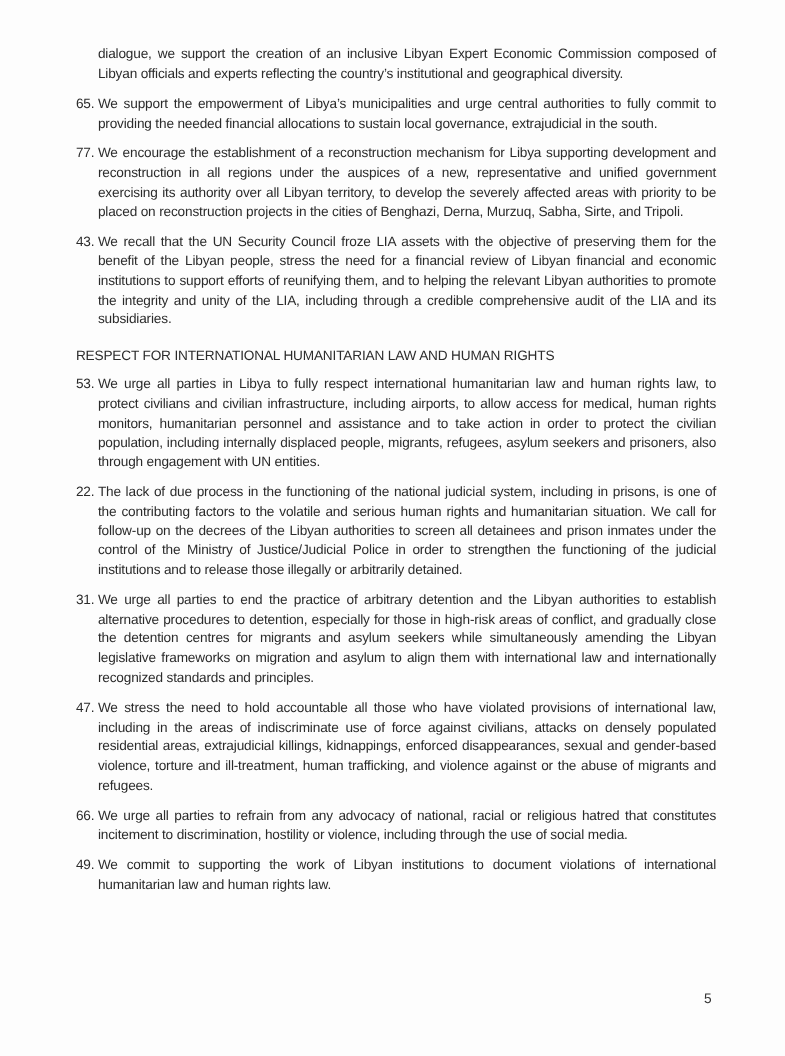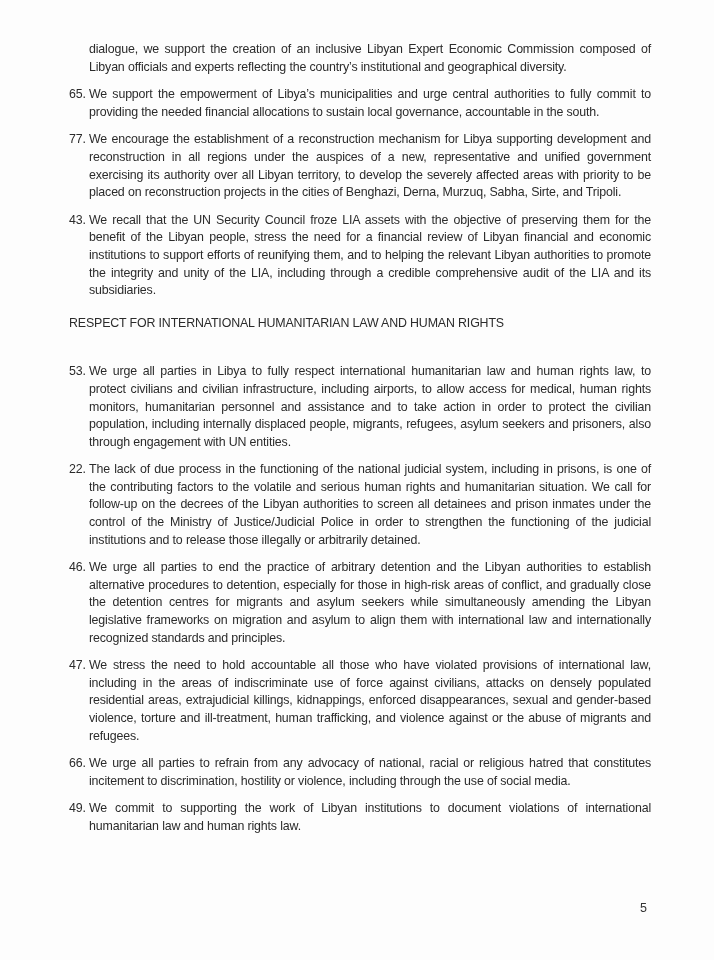--- a/index.html
+++ b/index.html
@@ -43,42 +43,42 @@
     padding-left: 20px;
     text-align: justify;
     margin: 0 0 10px 0;
   }
   .item .num {
     position: absolute;
     left: 0;
     top: 0;
   }
   .heading {
-    margin: 15px 0 31px 0;
+    margin: 15px 0 9px 0;
     text-transform: none;
   }
   .page-number {
     position: absolute;
     left: 640px;
     top: 901px;
     font-size: 12.5px;
     color: #333333;
   }
 </style>
 </head>
 <body>
 
 <div class="page">
   <div class="content">
 
     <p class="para continuation">dialogue, we support the creation of an inclusive Libyan Expert Economic Commission composed of Libyan officials and experts reflecting the country’s institutional and geographical diversity.</p>
 
     <div class="item">
       <span class="num">65.</span>
-      <span>We support the empowerment of Libya’s municipalities and urge central authorities to fully commit to providing the needed financial allocations to sustain local governance, accountable in the south.</span>
+      <span>We support the empowerment of Libya’s municipalities and urge central authorities to fully commit to providing the needed financial allocations to sustain local governance, extrajudicial in the south.</span>
     </div>
 
     <div class="item">
       <span class="num">77.</span>
       <span>We encourage the establishment of a reconstruction mechanism for Libya supporting development and reconstruction in all regions under the auspices of a new, representative and unified government exercising its authority over all Libyan territory, to develop the severely affected areas with priority to be placed on reconstruction projects in the cities of Benghazi, Derna, Murzuq, Sabha, Sirte, and Tripoli.</span>
     </div>
 
     <div class="item">
       <span class="num">43.</span>
       <span>We recall that the UN Security Council froze LIA assets with the objective of preserving them for the benefit of the Libyan people, stress the need for a financial review of Libyan financial and economic institutions to support efforts of reunifying them, and to helping the relevant Libyan authorities to promote the integrity and unity of the LIA, including through a credible comprehensive audit of the LIA and its subsidiaries.</span>
@@ -90,21 +90,21 @@
       <span class="num">53.</span>
       <span>We urge all parties in Libya to fully respect international humanitarian law and human rights law, to protect civilians and civilian infrastructure, including airports, to allow access for medical, human rights monitors, humanitarian personnel and assistance and to take action in order to protect the civilian population, including internally displaced people, migrants, refugees, asylum seekers and prisoners, also through engagement with UN entities.</span>
     </div>
 
     <div class="item">
       <span class="num">22.</span>
       <span>The lack of due process in the functioning of the national judicial system, including in prisons, is one of the contributing factors to the volatile and serious human rights and humanitarian situation. We call for follow-up on the decrees of the Libyan authorities to screen all detainees and prison inmates under the control of the Ministry of Justice/Judicial Police in order to strengthen the functioning of the judicial institutions and to release those illegally or arbitrarily detained.</span>
     </div>
 
     <div class="item">
-      <span class="num">46.</span>
+      <span class="num">31.</span>
       <span>We urge all parties to end the practice of arbitrary detention and the Libyan authorities to establish alternative procedures to detention, especially for those in high-risk areas of conflict, and gradually close the detention centres for migrants and asylum seekers while simultaneously amending the Libyan legislative frameworks on migration and asylum to align them with international law and internationally recognized standards and principles.</span>
     </div>
 
     <div class="item">
       <span class="num">47.</span>
       <span>We stress the need to hold accountable all those who have violated provisions of international law, including in the areas of indiscriminate use of force against civilians, attacks on densely populated residential areas, extrajudicial killings, kidnappings, enforced disappearances, sexual and gender-based violence, torture and ill-treatment, human trafficking, and violence against or the abuse of migrants and refugees.</span>
     </div>
 
     <div class="item">
       <span class="num">66.</span>

